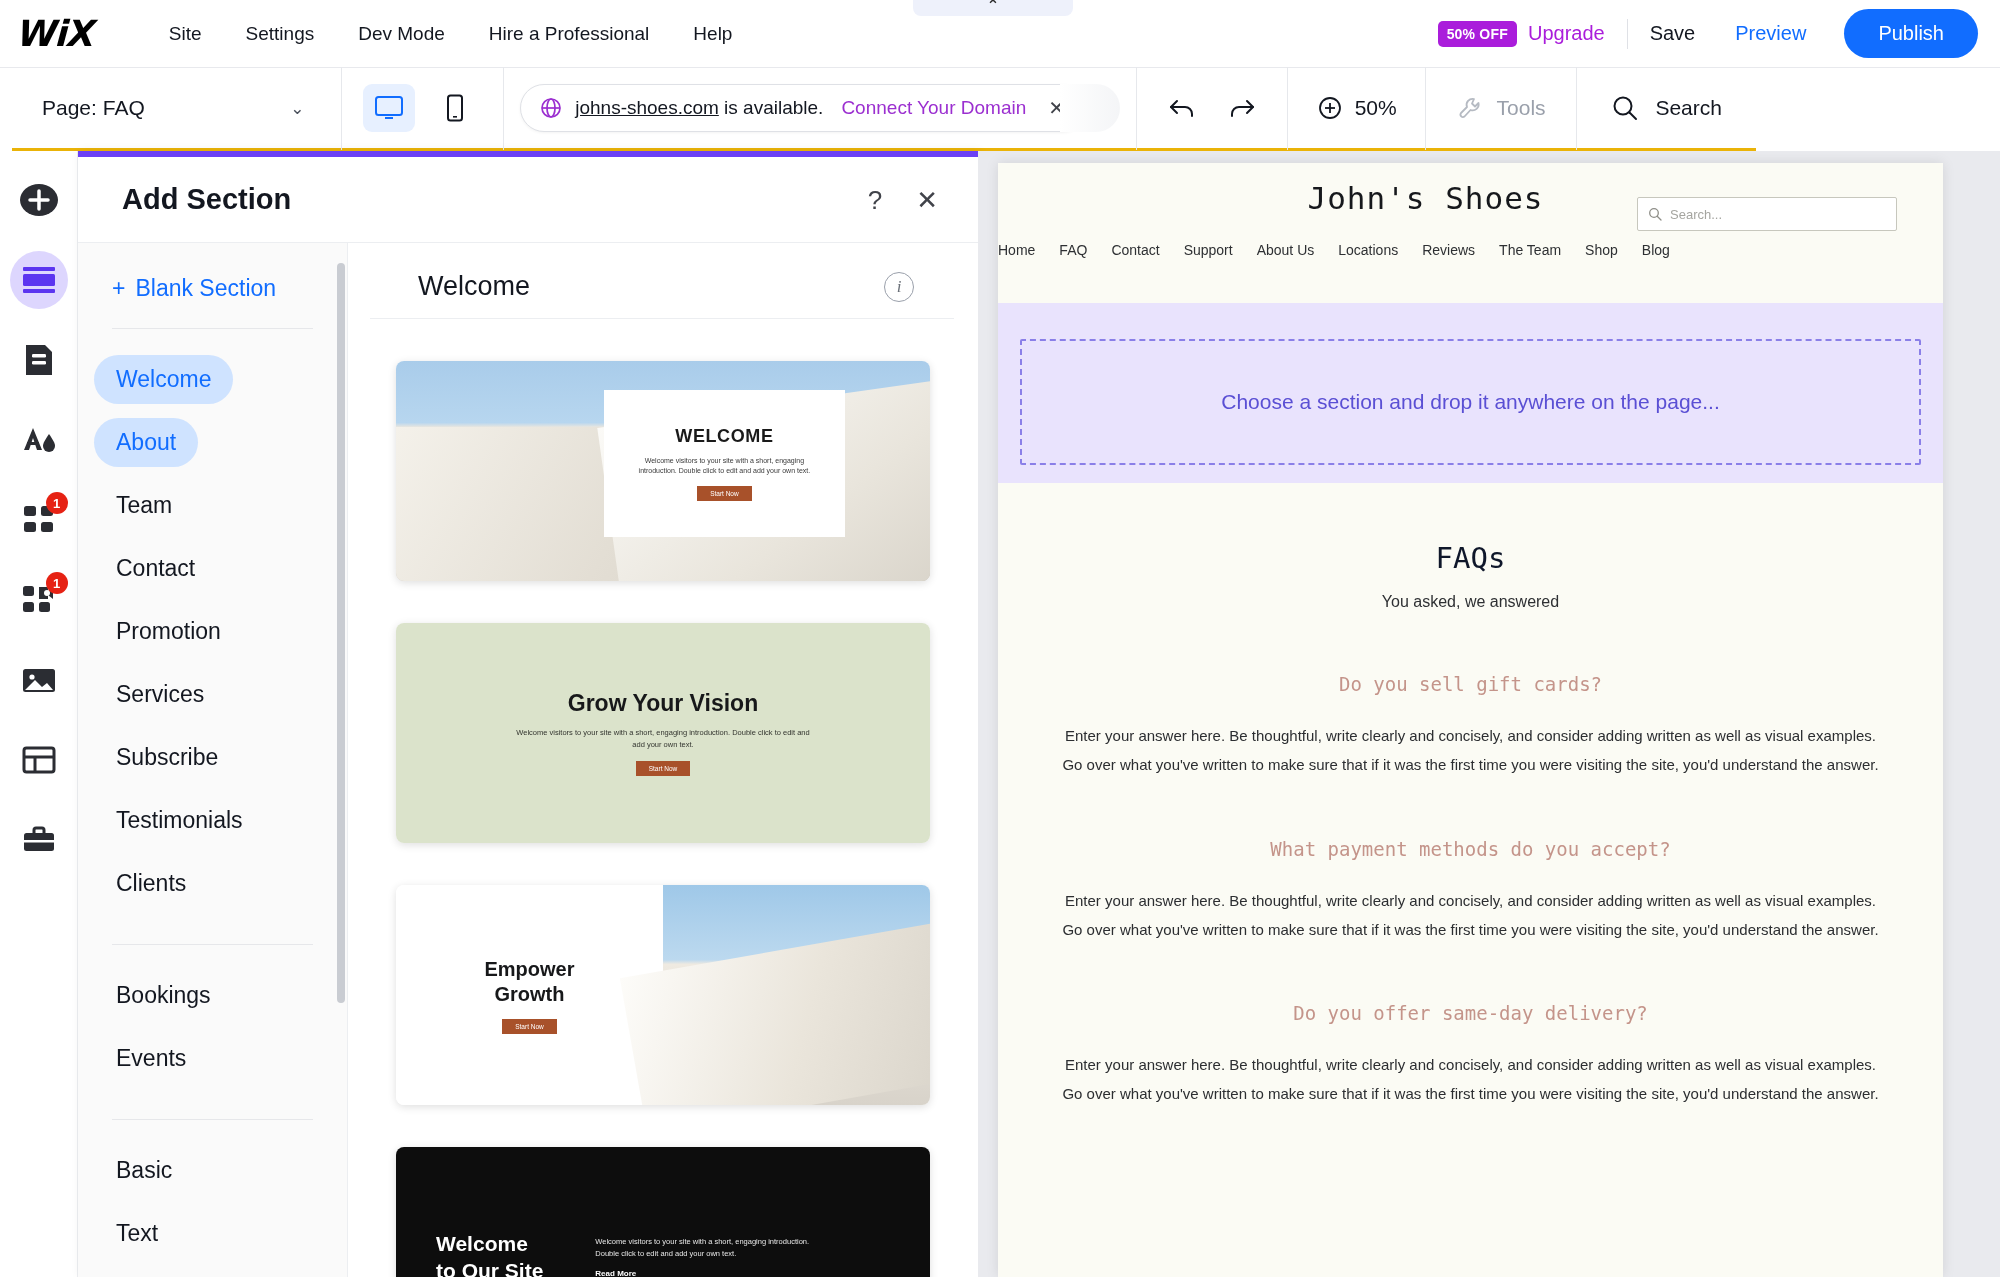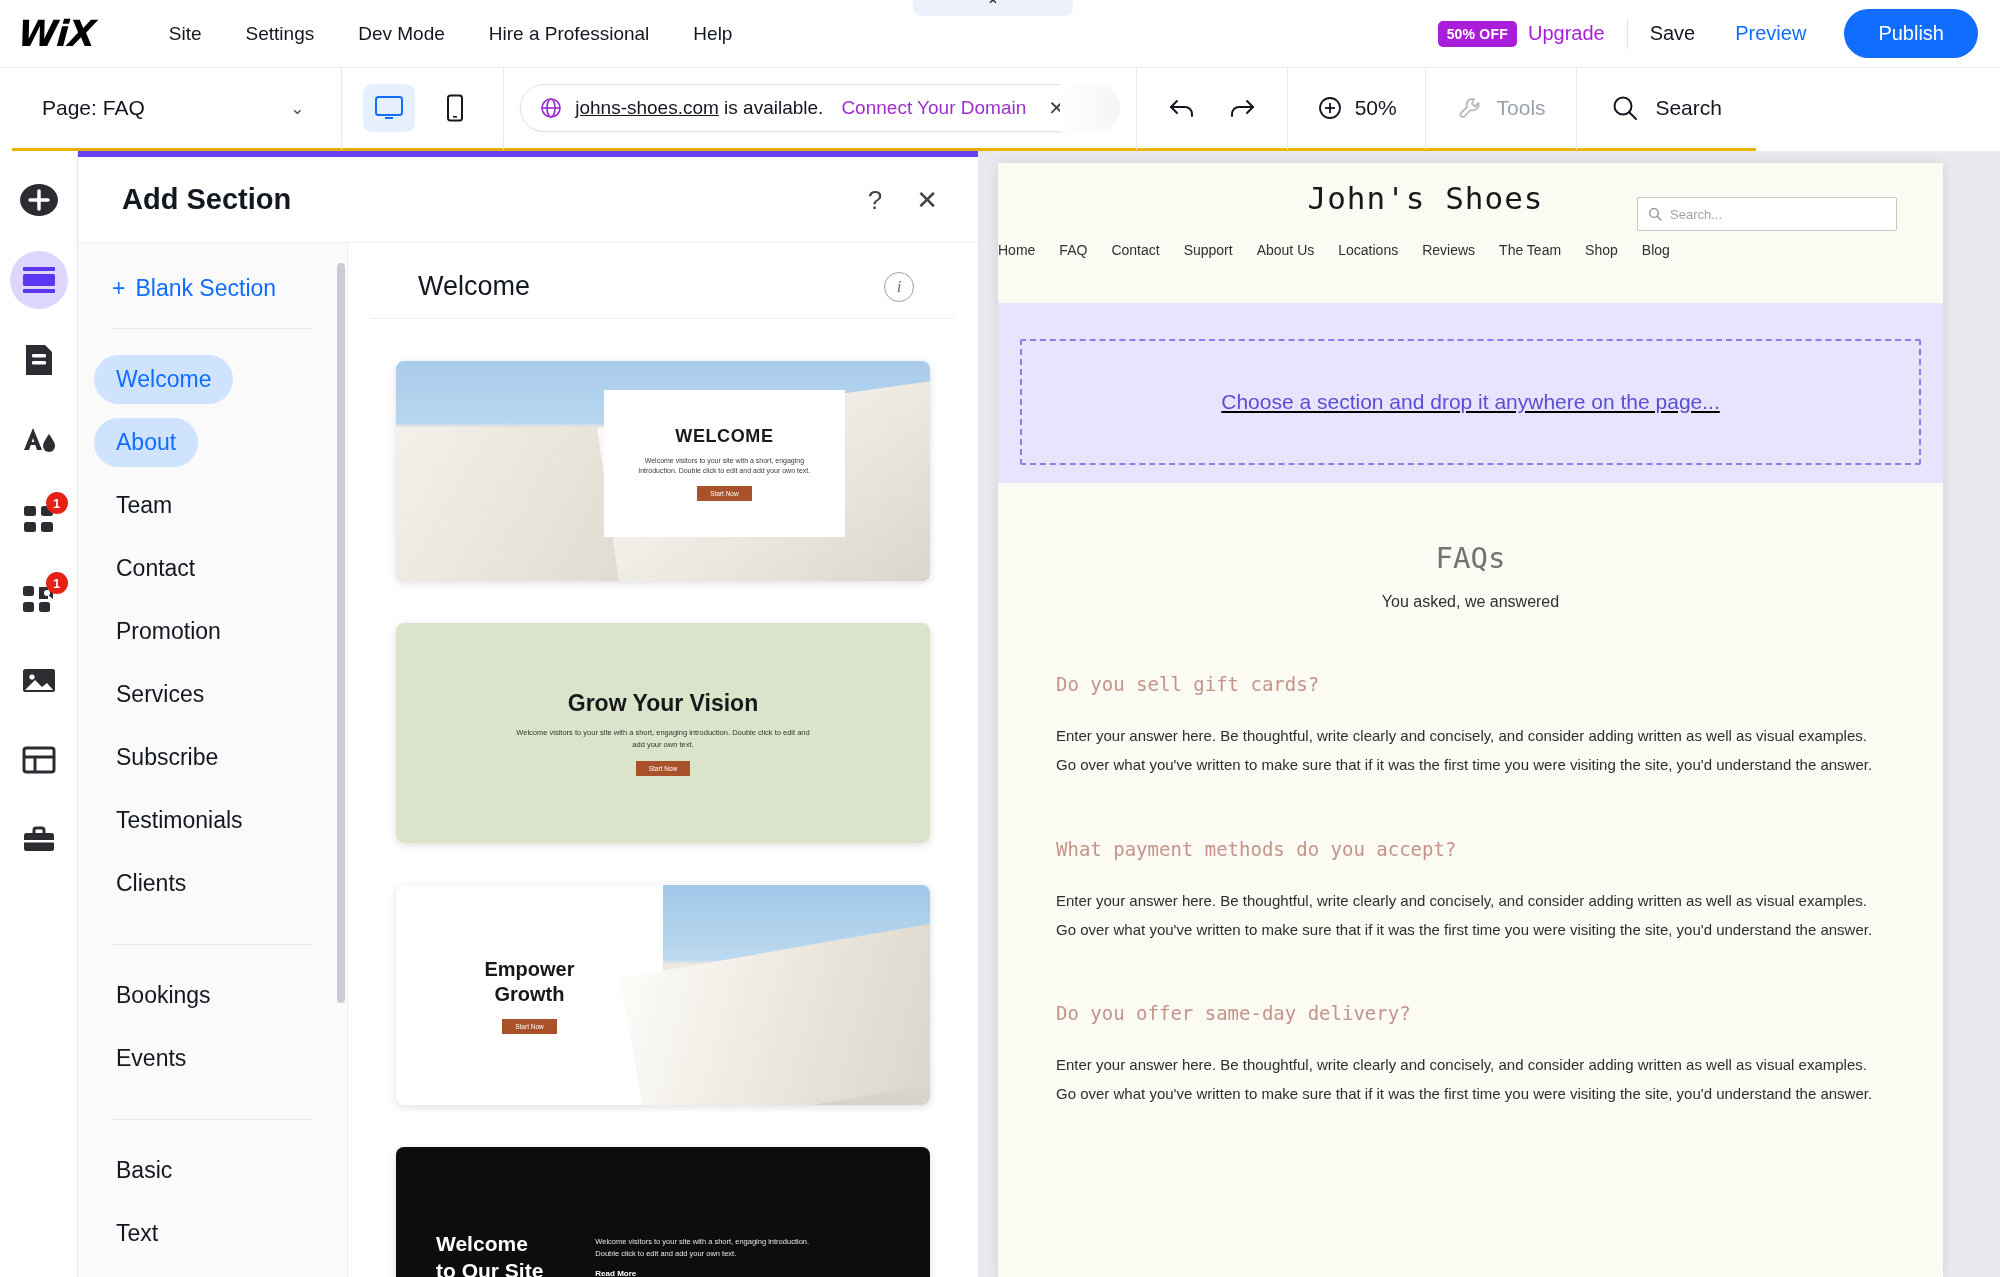--- a/index.html
+++ b/index.html
@@ -236,30 +236,30 @@
     display: flex; align-items: center; gap: 8px; padding: 0 10px;
   }
   .site-search span { font-size: 13px; color: #a5a5a0; }
   .site-nav {
     display: flex; justify-content: flex-start; gap: 24px; padding-top: 26px;
   }
   .site-nav a { font-size: 14px; color: #2e3033; text-decoration: none; cursor: pointer; }
   .drop-zone {
     margin: 18px 22px 0 22px; height: 126px; background: #e9e3fd;
     border: 2px dashed #8a7fe8; display: flex; align-items: center;
-    justify-content: center; border-radius: 2px; text-decoration: underline;
+    justify-content: center; border-radius: 2px;
   }
   .drop-text { font-size: 21px; color: #5a4fd4; }
   .faq-section { padding: 58px 0 0 0; }
   .faq-title {
     text-align: center; font-family: "DejaVu Sans Mono", monospace;
-    font-size: 29px; color: #737373;
+    font-size: 29px; color: #0f172a;
   }
   .faq-sub { text-align: center; font-size: 16px; color: #2e3033; margin-top: 18px; }
-  .faq-list { padding: 62px 58px 0 58px; }
+  .faq-list { padding: 62px 58px 0 58px; text-align: center; }
   .faq-q {
     font-family: "DejaVu Sans Mono", monospace; font-size: 19px;
     color: #c4948a; margin-bottom: 26px;
   }
   .faq-a { font-size: 15px; line-height: 1.95; color: #2c2e31; margin-bottom: 58px; }
 </style>
 </head>
 <body>
 
 <div class="app">

